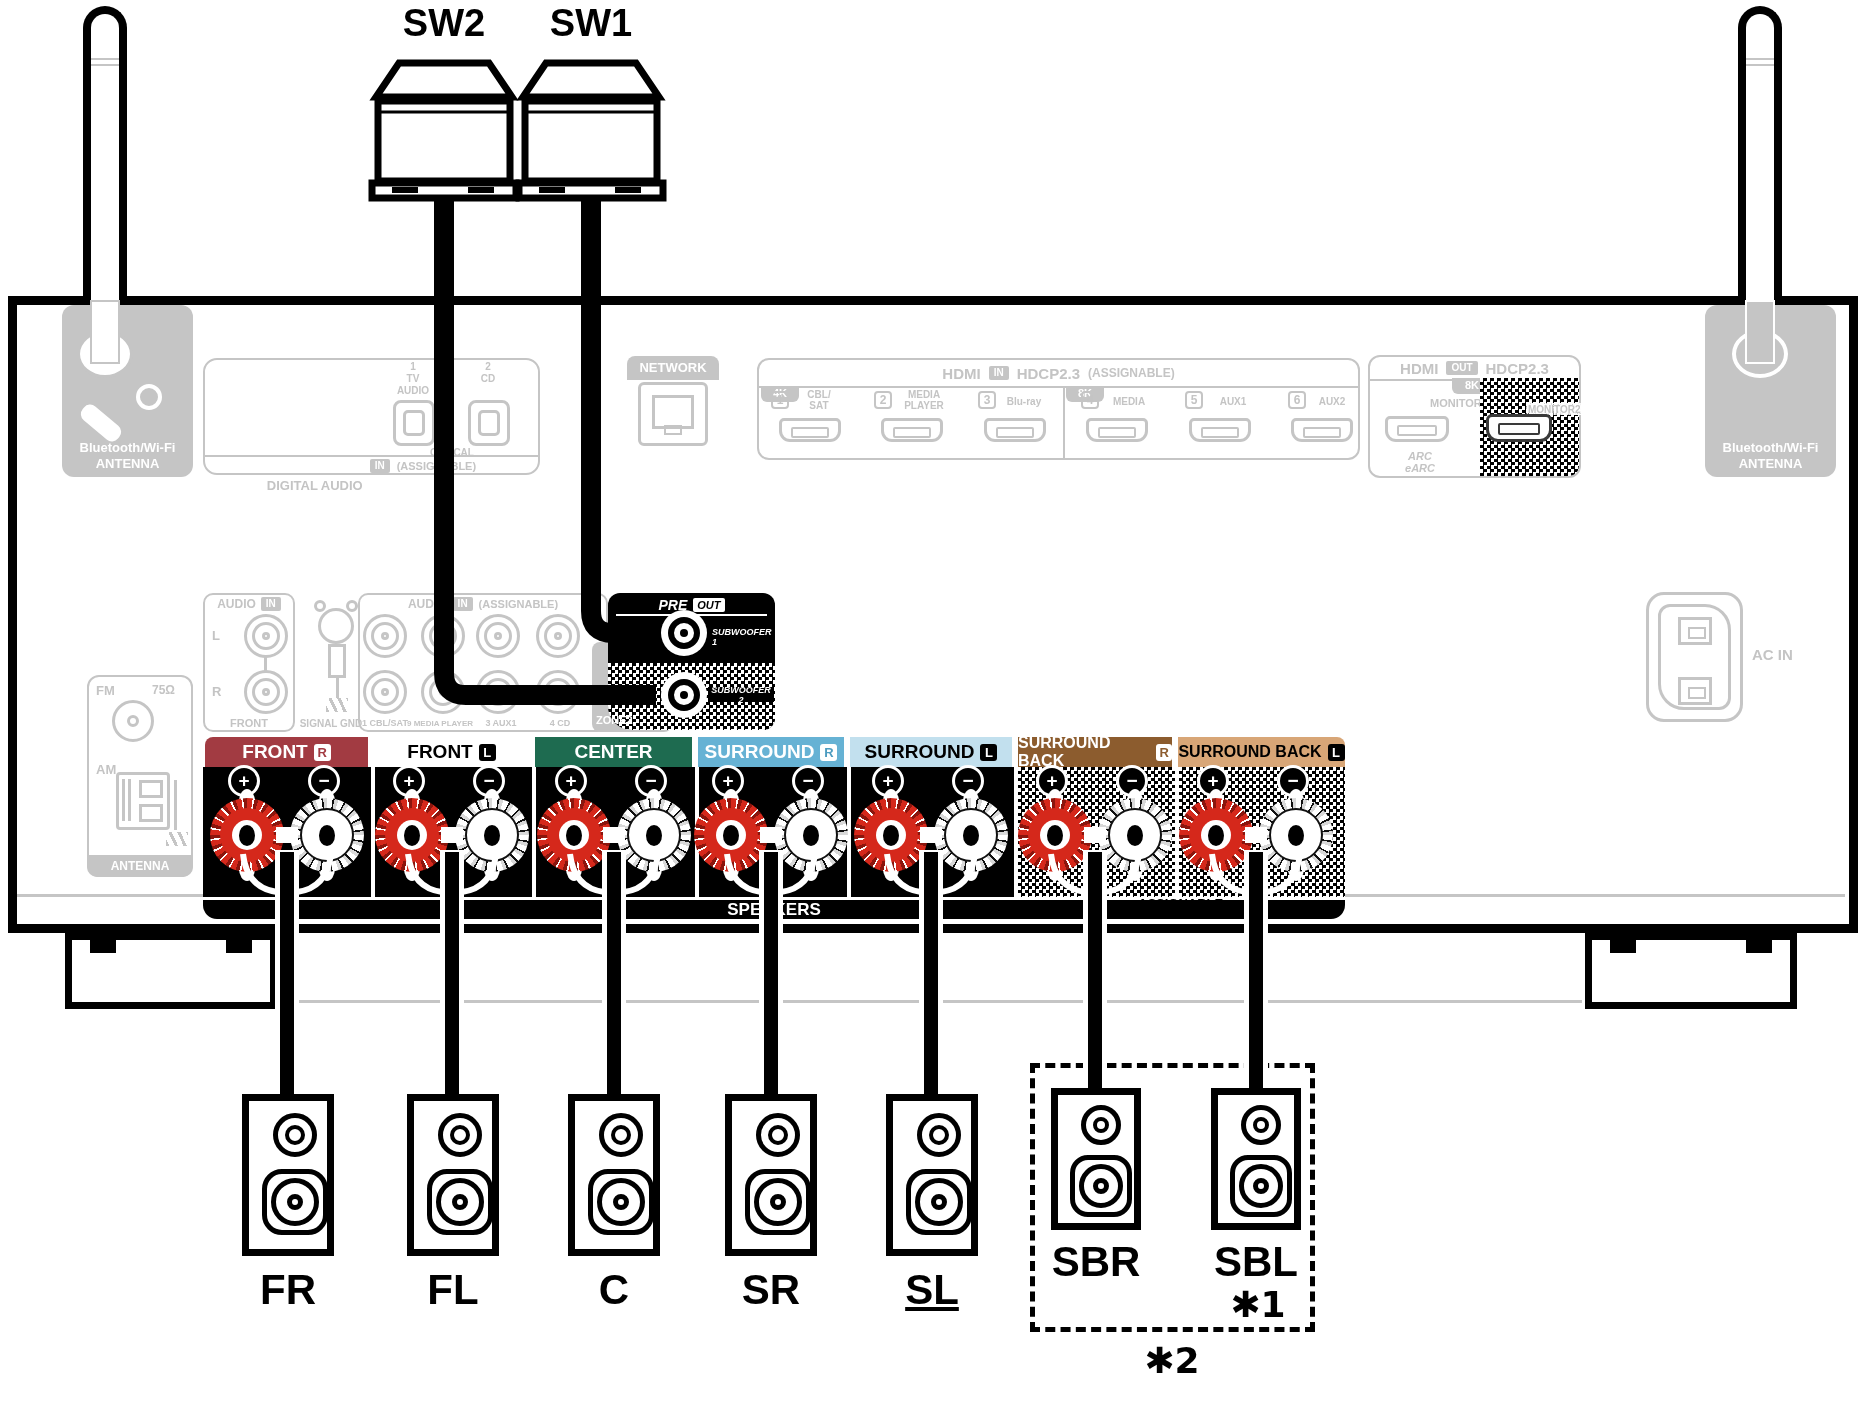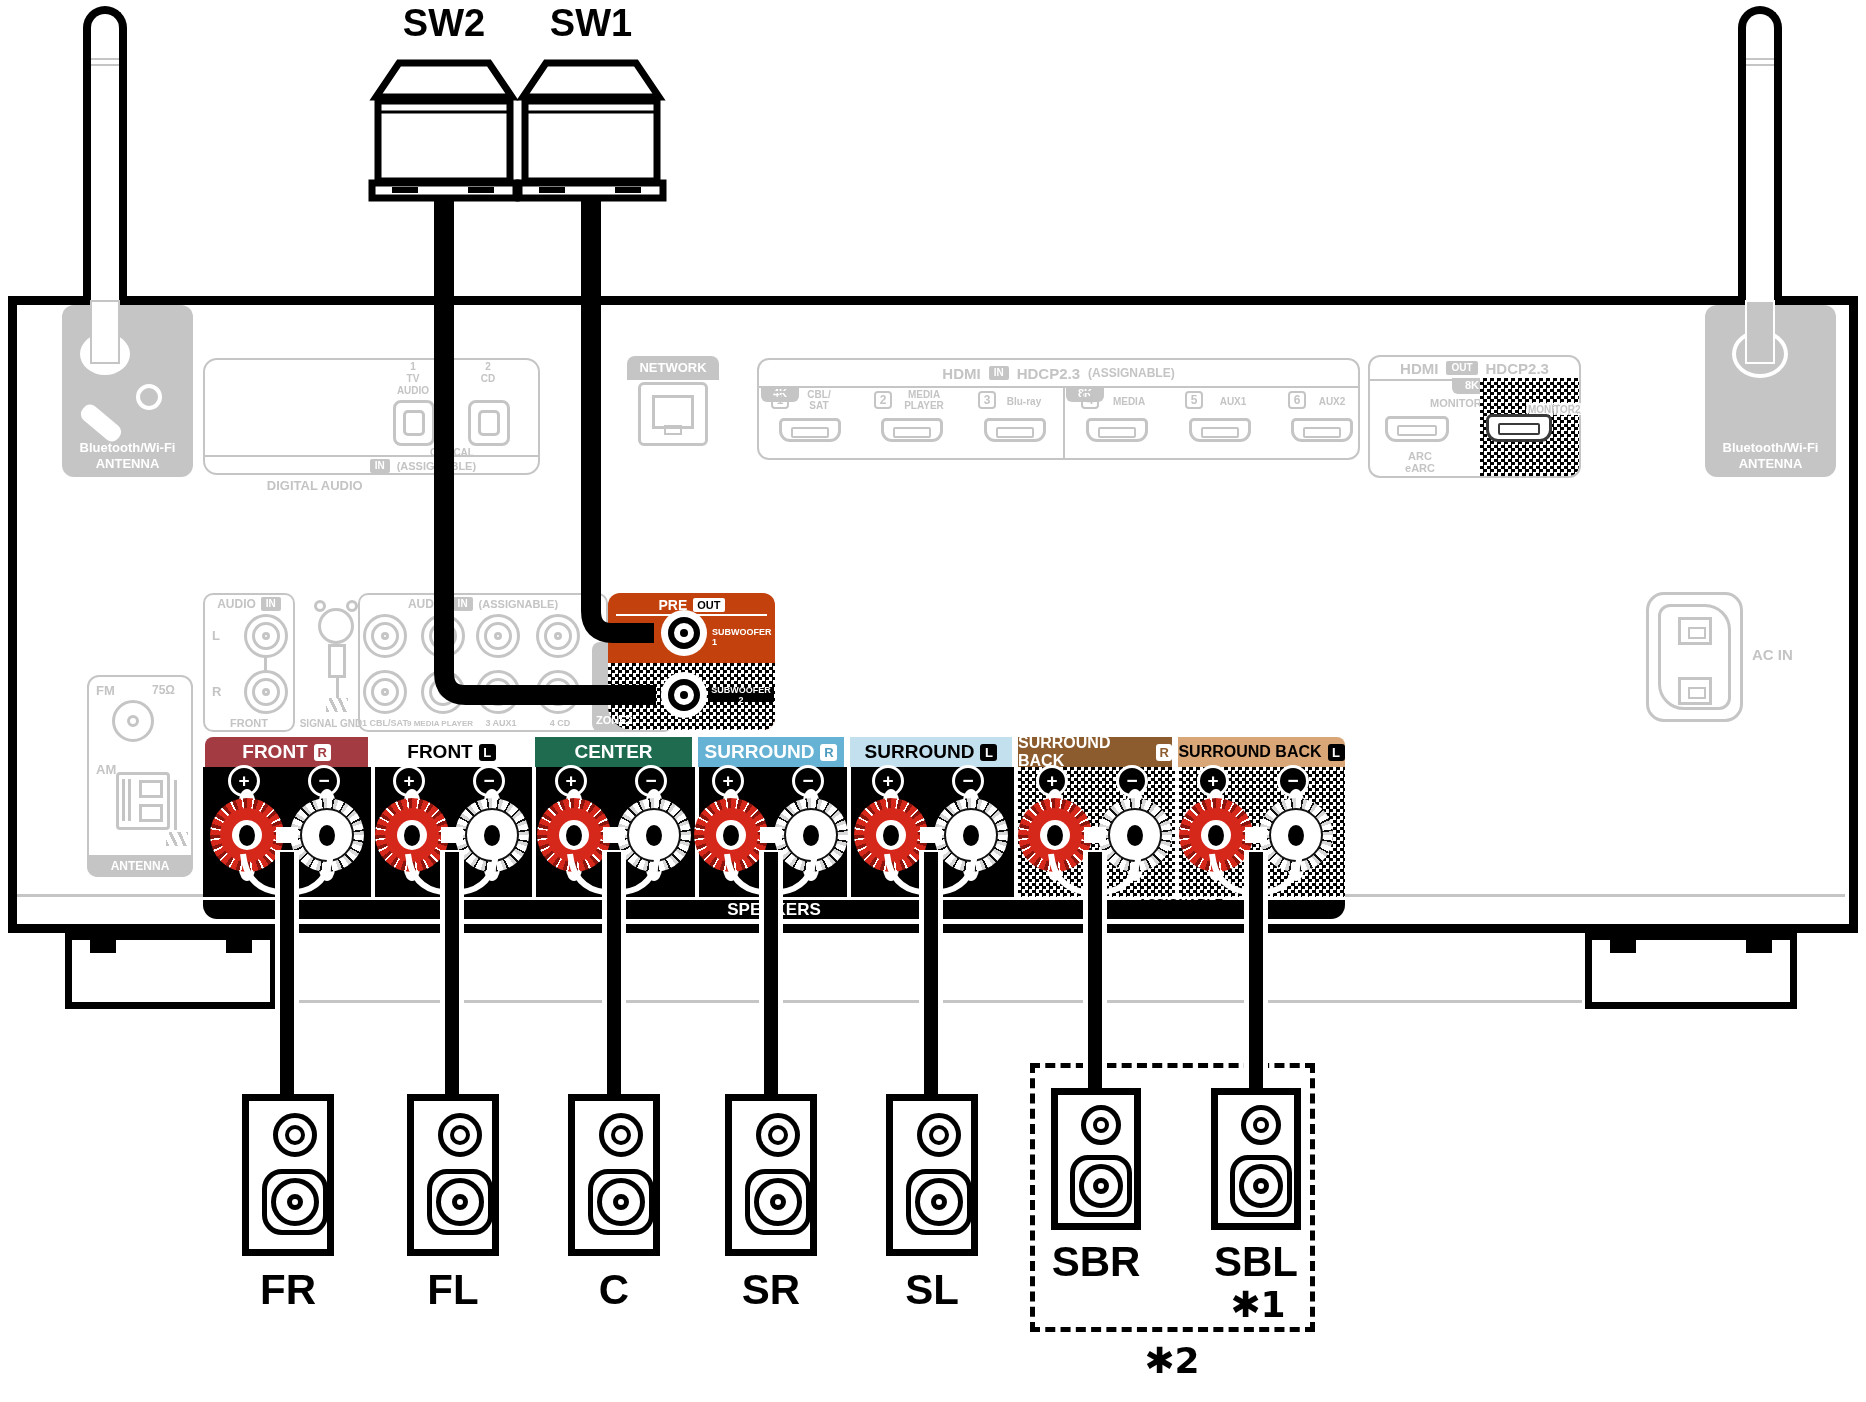--- a/index.html
+++ b/index.html
@@ -37,21 +37,21 @@
   .hportD::before{content:'';position:absolute;left:9px;right:9px;top:6px;height:8px;border:2px solid #3a3a3a;border-radius:2px;}
   .oport{border:3px solid #c5c5c5;border-radius:8px;box-sizing:border-box;}
   .oport::before{content:'';position:absolute;inset:7px;border:3px solid #c5c5c5;border-radius:5px;}
   .rca{width:44px;height:44px;border:3px solid #c5c5c5;border-radius:50%;box-sizing:border-box;}
   .rca::before{content:'';position:absolute;inset:5px;border:3px solid #c5c5c5;border-radius:50%;}
   .rca::after{content:'';position:absolute;inset:15px;border:3px solid #c5c5c5;border-radius:50%;}
   .hatch{background-color:#fff;background-image:repeating-conic-gradient(#000 0% 25%, #fff 0% 50%);background-size:7px 7px;}
   .halo{text-shadow:-2px -2px 0 #fff,2px -2px 0 #fff,-2px 2px 0 #fff,2px 2px 0 #fff,0 -2px 0 #fff,0 2px 0 #fff,-2px 0 0 #fff,2px 0 0 #fff;margin-top:8px;}
   .slashes{background:repeating-linear-gradient(65deg,#c5c5c5 0 3px,transparent 3px 8px);}
   
-  #preout{background:#c2410c;border-radius:12px 12px 12px 26px;}
+  #preout{background:#000000;border-radius:12px 12px 12px 26px;font-style:italic;}
   .swjack{width:46px;height:46px;border-radius:50%;background:#fff;}
   .swjack::before{content:'';position:absolute;inset:7px;border:6px solid #000;border-radius:50%;background:#fff;}
   .swjack::after{content:'';position:absolute;inset:19px;background:#000;border-radius:50%;}
   .subtxt{color:#fff;font-weight:bold;font-size:9px;}
   
   .chh{top:737px;height:30px;font-weight:bold;font-size:19px;display:flex;align-items:center;justify-content:center;gap:6px;box-sizing:border-box;}
   .badge{display:inline-block;width:17px;height:17px;border-radius:3px;font-size:13px;line-height:17px;text-align:center;font-weight:bold;}
   .h0{background:#a23b42;color:#fff;border-radius:8px 0 0 0;} .b0{background:#fff;color:#a23b42;}
   .h1{background:#fff;color:#000;} .b1{background:#000;color:#fff;}
   .h2{background:#1e6b50;color:#fff;}
@@ -183,21 +183,21 @@
   <div class="abs gsec" style="left:1368px;top:355px;width:213px;height:123px;border-radius:12px;">
     <div class="abs ctr" style="left:0;top:0;width:100%;height:24px;gap:8px;border-bottom:2px solid #c5c5c5;box-sizing:border-box;">
       <span class="gtxt" style="font-size:15px;">HDMI</span>
       <span class="gbadge">OUT</span>
       <span class="gtxt" style="font-size:15px;">HDCP2.3</span>
     </div>
   </div>
   <div class="abs gtab" style="left:1452px;top:378px;width:40px;height:16px;border-radius:0 0 6px 6px;font-size:11px;line-height:15px;">8K</div>
   <div class="abs gtxt" style="left:1430px;top:397px;font-size:11px;">MONITOR1</div>
   <div class="abs hport" style="left:1385px;top:416px;width:64px;height:26px;"></div>
-  <div class="abs gtxt prelb ctr" style="left:1396px;top:448px;width:48px;height:28px;font-size:11px;line-height:12px;">ARC
+  <div class="abs gtxt prelb ctr" style="left:1396px;top:448px;width:48px;height:28px;font-size:11px;line-height:12px;font-style:italic;">ARC
 eARC</div>
   <div class="abs hatch" style="left:1480px;top:378px;width:99px;height:98px;border-radius:0 0 10px 0;"></div>
   <div class="abs gtxt halo" style="left:1528px;top:396px;font-size:10px;">MONITOR2</div>
   <div class="abs hportD" style="left:1486px;top:414px;width:66px;height:28px;"></div>
 
   <div class="abs gsec" style="left:203px;top:593px;width:92px;height:139px;border-radius:10px;"></div>
   <div class="abs ctr" style="left:208px;top:596px;width:82px;height:16px;gap:5px;">
     <span class="gtxt" style="font-size:12px;">AUDIO</span>
     <span class="gbadge">IN</span>
   </div>
@@ -568,21 +568,21 @@
   <div class="abs spklabel" style="left:568px;top:1266px;width:92px;z-index:6;">C</div>
   <div class="abs spk" style="left:725px;top:1094px;width:92px;height:162px;z-index:6;">
       <div class="tw"></div>
       <div class="wf"></div>
     </div>
   <div class="abs spklabel" style="left:725px;top:1266px;width:92px;z-index:6;">SR</div>
   <div class="abs spk" style="left:886px;top:1094px;width:92px;height:162px;z-index:6;">
       <div class="tw"></div>
       <div class="wf"></div>
     </div>
-  <div class="abs spklabel" style="left:886px;top:1266px;width:92px;z-index:6;">SL</div>
+  <div class="abs spklabel" style="left:886px;top:1266px;width:92px;z-index:6;text-decoration:underline;">SL</div>
   <div class="abs spk sb" style="left:1051px;top:1088px;width:90px;height:142px;z-index:6;">
       <div class="tw"></div>
       <div class="wf"></div>
     </div>
   <div class="abs spklabel" style="left:1051px;top:1238px;width:90px;z-index:6;">SBR</div>
   <div class="abs spk sb" style="left:1211px;top:1088px;width:90px;height:142px;z-index:6;">
       <div class="tw"></div>
       <div class="wf"></div>
     </div>
   <div class="abs spklabel" style="left:1211px;top:1238px;width:90px;z-index:6;">SBL</div>

